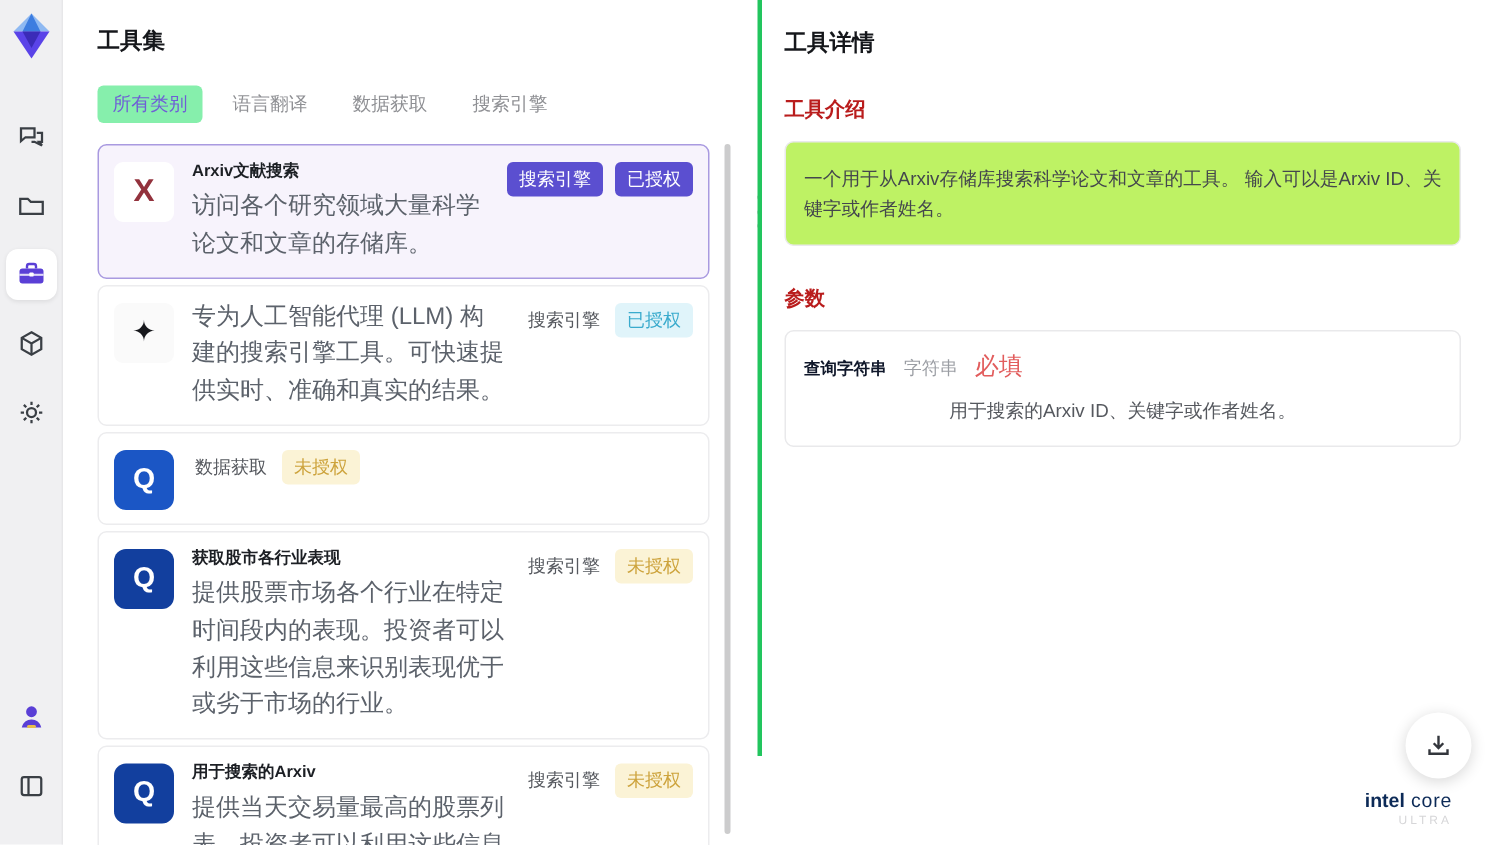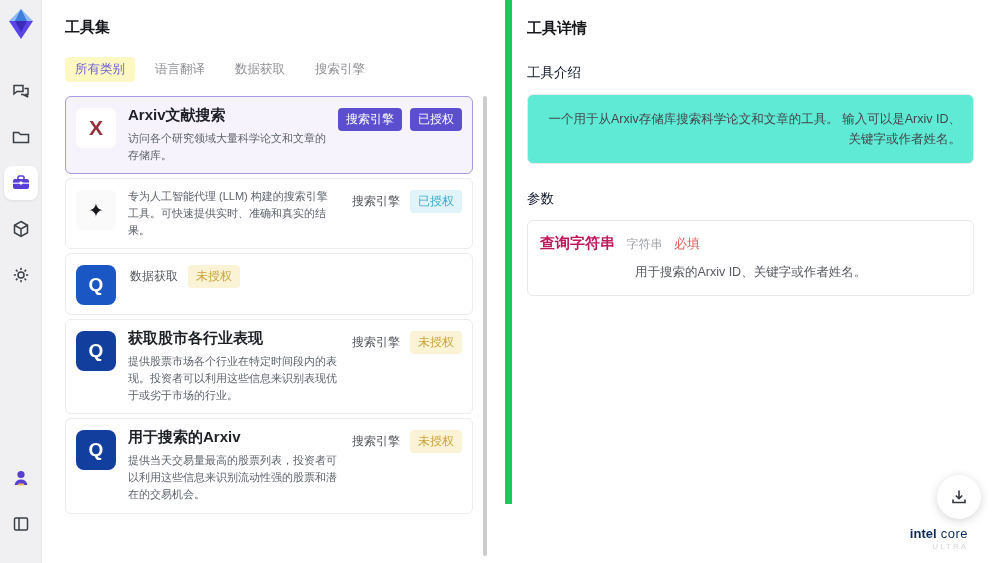--- a/index.html
+++ b/index.html
@@ -14,61 +14,61 @@
     justify-content:center; margin-bottom:12px; cursor:pointer; }
   .rail-btn.active { background:#ffffff; box-shadow:0 1px 3px rgba(0,0,0,.08); }
   .rail-spacer { flex:1; }
 
   
   .list-panel { position:absolute; left:42px; top:0; width:461px; height:410px; background:#fff;
     padding:18px 30px 0 23px; }
   .panel-title { font-size:15px; font-weight:bold; color:#15171b; }
   .tabs { display:flex; align-items:center; gap:10px; margin:20px 0 14px; }
   .tab { font-size:12.5px; color:#8f9094; padding:4px 10px; border-radius:4px; cursor:pointer; white-space:nowrap;}
-  .tab.active { background:#fef9c3; color:#6f5ed6; }
+  .tab.active { background:#86efac; color:#6f5ed6; }
 
   .cards { }
   .card { display:flex; gap:12px; padding:9px 10px; border:1px solid #ececee; border-radius:6px;
     background:#fff; margin-bottom:4px; cursor:pointer; align-items:flex-start; }
   .card.selected { border:1.5px solid #a99ae0; background:#f7f3fc; }
   .tool-icon { width:40px; height:40px; border-radius:6px; flex:none; display:flex;
     align-items:center; justify-content:center; font-weight:bold; margin-top:2px;}
   .icon-arxiv { background:#ffffff; color:#93323d; font-size:21px; font-weight:bold;}
   .icon-tavily { background:#fafafa; color:#17181c; font-size:19px; }
   .icon-blue { background:#1b56c5; color:#fff; font-size:19px; border-radius:8px;}
   .icon-blue.dark { background:#123f9e; }
   .card-body { flex:1; min-width:0; }
-  .card-name { font-size:15px; font-weight:bold; color:#1c1f24; margin-bottom:5px; }
-  .card-desc { font-size:11px; color:#5c626b; line-height:1.55; }
+  .card-name { font-size:11px; font-weight:bold; color:#1c1f24; margin-bottom:5px; }
+  .card-desc { font-size:16px; color:#5c626b; line-height:1.55; }
   .card-side { display:flex; gap:8px; flex:none; align-items:flex-start; margin-top:2px;}
   .badge { font-size:12px; padding:3px 8px; border-radius:4px; white-space:nowrap; }
   .badge.cat-plain { background:transparent; color:#55585e; padding:3px 2px; }
   .badge.fill-purple { background:#5b4fd0; color:#fff; }
   .badge.fill-blue { background:#e0f4fa; color:#3aabcd; }
   .badge.fill-yellow { background:#fbf3d6; color:#cda33c; }
 
   .scrollbar-thumb { position:absolute; left:483px; top:96px; width:4px; height:460px;
     background:#cccccd; border-radius:2px; cursor:pointer;}
 
   
   .splitter { position:absolute; left:505px; top:130px; width:7px; height:22px;
     display:flex; flex-direction:column; justify-content:space-between; cursor:col-resize;}
   .splitter i { display:block; width:3px; height:3px; background:#3c3f44; border-radius:1px; }
 
   
   .detail-panel { position:absolute; left:505px; top:0; width:495px; height:504px;
-    background:#fff; padding:19px 26px 0 15px; border-left:7px solid #22c55e;}
+    background:#fff; padding:19px 26px 0 15px; border-left:3px solid #22c55e;}
   .detail-title { font-size:15px; font-weight:bold; color:#15171b; margin-bottom:26px;}
-  .section-h { font-size:13.5px; font-weight:normal; color:#0f172a; margin-bottom:12px; }
+  .section-h { font-size:13.5px; font-weight:bold; color:#b91c1c; margin-bottom:12px; }
   .info-box { border:1px solid #e9e9eb; border-radius:6px; padding:14px 12px; font-size:12.5px;
-    color:#44474d; line-height:1.6; margin-bottom:26px; background:#5eead4;text-align:right;}
+    color:#44474d; line-height:1.6; margin-bottom:26px; background:#bef264;}
   .param-box { border:1px solid #e9e9eb; border-radius:6px; padding:13px 12px; background:#fff;}
-  .param-name { font-size:15px; font-weight:bold; color:#be185d; }
+  .param-name { font-size:11px; font-weight:bold; color:#0f172a; }
   .param-type { font-size:12px; color:#9a9da3; margin-left:7px; }
-  .param-req { font-size:13px; color:#e25d5d; margin-left:7px; }
+  .param-req { font-size:16px; color:#e25d5d; margin-left:7px; }
   .param-desc { font-size:12.5px; color:#55585e; margin-top:10px; line-height:1.5;text-align:center; }
 
   
   .fab { position:absolute; right:19px; bottom:44px; width:44px; height:44px; border-radius:50%;
     background:#fff; box-shadow:0 2px 10px rgba(0,0,0,.16); display:flex; align-items:center;
     justify-content:center; cursor:pointer; }
   .brand { position:absolute; right:32px; bottom:12px; text-align:right; }
   .brand-main { font-size:13px; color:#0c2a57; letter-spacing:.5px; }
   .brand-main b { font-weight:bold; letter-spacing:0; }
   .brand-sub { font-size:8px; color:#d6d6d8; letter-spacing:2px; margin-top:1px; }

